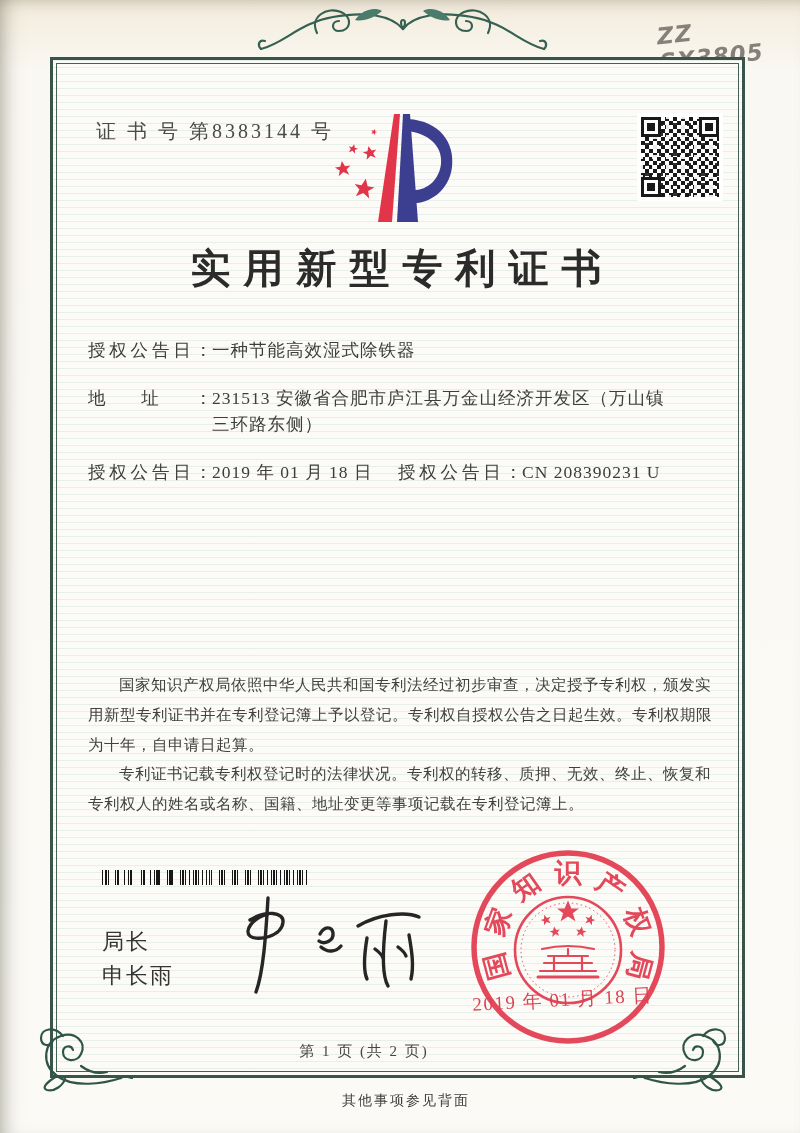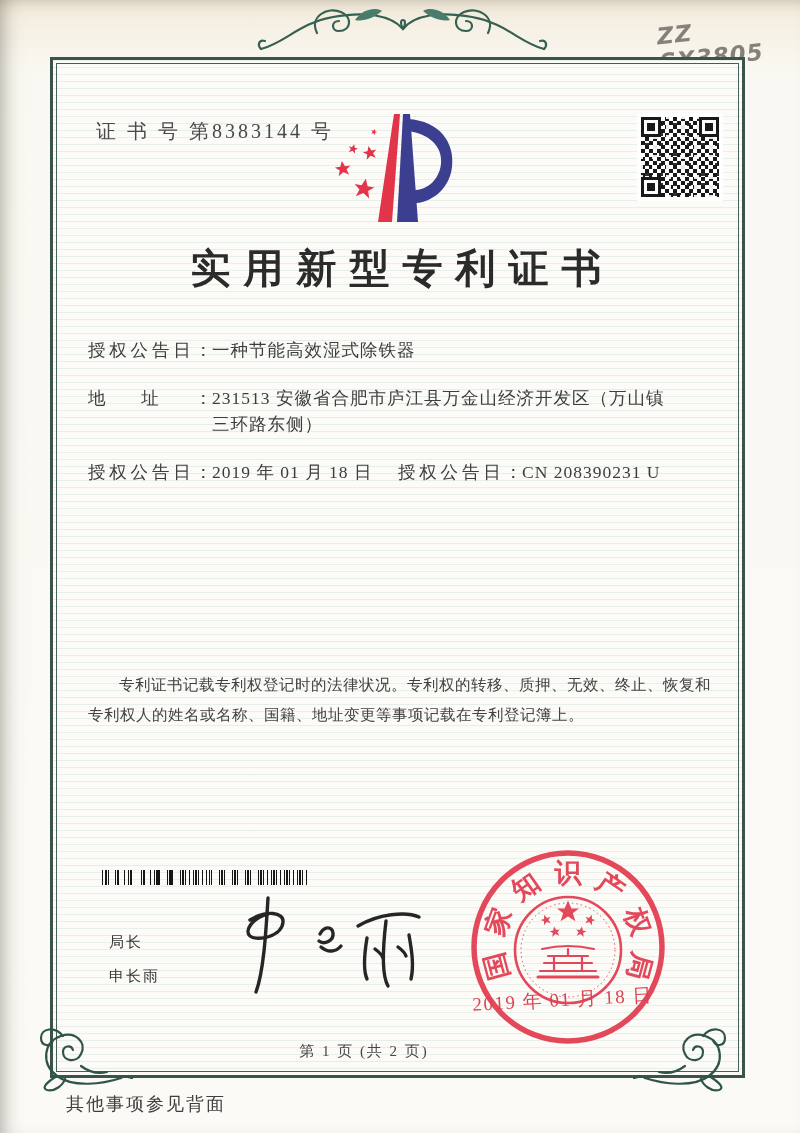--- a/index.html
+++ b/index.html
@@ -32,25 +32,25 @@
   .flabel{display:inline-block;width:124px;text-align:justify;text-align-last:justify;vertical-align:top;}
   .fvalue{display:inline-block;vertical-align:top;white-space:pre-line;letter-spacing:1px;max-width:470px;}
   .grant{margin-top:6px;}
   .gdate{width:186px;}
   .paras{position:absolute;left:88px;top:670px;width:630px;font-size:15.5px;line-height:1.92;color:#414141;letter-spacing:.5px;}
   .paras p{margin:0;text-indent:2em;}
   .barcode{
     position:absolute;left:102px;top:870px;width:208px;height:15px;
     background:repeating-linear-gradient(90deg,#161616 0 1px,transparent 1px 2.5px,#161616 2.5px 4.5px,transparent 4.5px 5.5px,#161616 5.5px 6.5px,transparent 6.5px 9.5px,#161616 9.5px 10.5px,transparent 10.5px 13px);
   }
-  .signer{position:absolute;left:109px;top:925px;font-size:15px;color:#343434;line-height:34px;letter-spacing:2px;}
+  .signer{position:absolute;left:102px;top:925px;font-size:22px;color:#343434;line-height:34px;letter-spacing:2px;}
   .signature{position:absolute;left:220px;top:886px;}
   .seal{position:absolute;left:458px;top:850px;opacity:.93;}
   .pageinfo{position:absolute;left:50px;top:1042px;width:628px;text-align:center;font-size:15px;color:#474747;letter-spacing:2px;}
-  .backnote{position:absolute;left:66px;top:1092px;width:692px;text-align:left;font-size:18px;color:#3e3e3e;letter-spacing:2px;}
+  .backnote{position:absolute;left:60px;top:1092px;width:692px;text-align:center;font-size:14px;color:#3e3e3e;letter-spacing:2px;}
   .orn-top{position:absolute;left:255px;top:-3px;}
   .orn-bl{position:absolute;left:33px;top:1022px;}
   .orn-br{position:absolute;left:633px;top:1022px;}
 </style>
 </head>
 <body>
 
 <div class="photo">
 
   <svg class="orn-top" width="295" height="54" viewBox="0 0 295 54">
@@ -126,20 +126,21 @@
     <div class="frow">
       <span class="flabel">地址：</span><span class="fvalue">231513 安徽省合肥市庐江县万金山经济开发区（万山镇
 三环路东侧）</span>
     </div>
     <div class="frow grant">
       <span class="flabel">授权公告日：</span><span class="fvalue gdate">2019 年 01 月 18 日</span><span class="flabel">授权公告日：</span><span class="fvalue">CN 208390231 U</span>
     </div>
   </div>
 
   <div class="paras">
+    <p>国家知识产权局依照中华人民共和国专利法经过初步审查，决定授予专利权，颁发实用新型专利证书并在专利登记簿上予以登记。专利权自授权公告之日起生效。专利权期限为十年，自申请日起算。</p>
     <p>专利证书记载专利权登记时的法律状况。专利权的转移、质押、无效、终止、恢复和专利权人的姓名或名称、国籍、地址变更等事项记载在专利登记簿上。</p>
   </div>
 
   <div class="barcode"></div>
 
   <div class="signer">
     <div>局长</div>
     <div>申长雨</div>
   </div>
 

